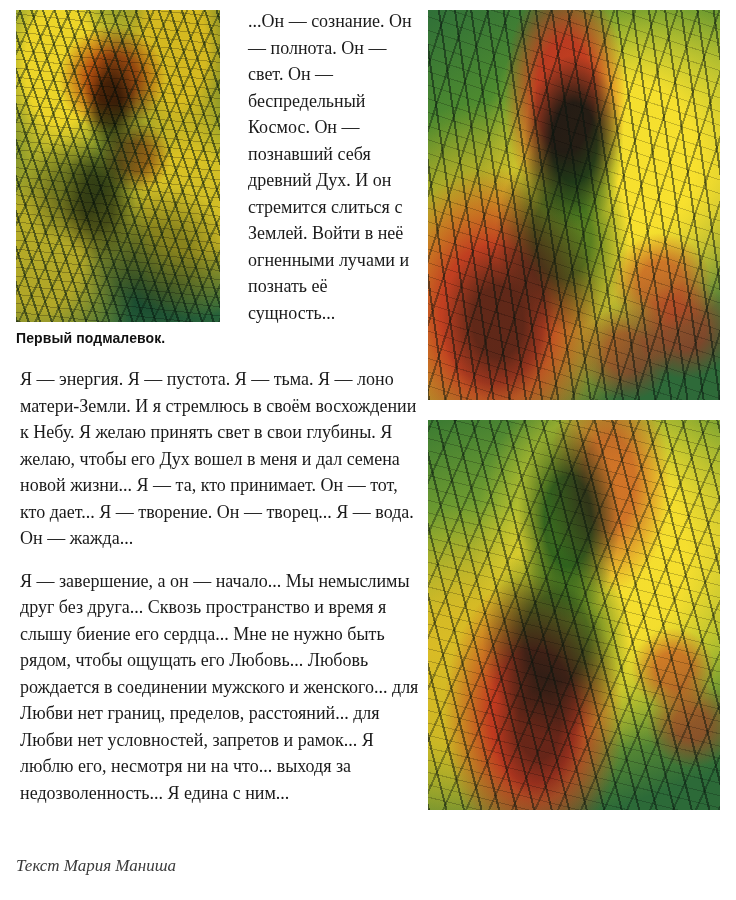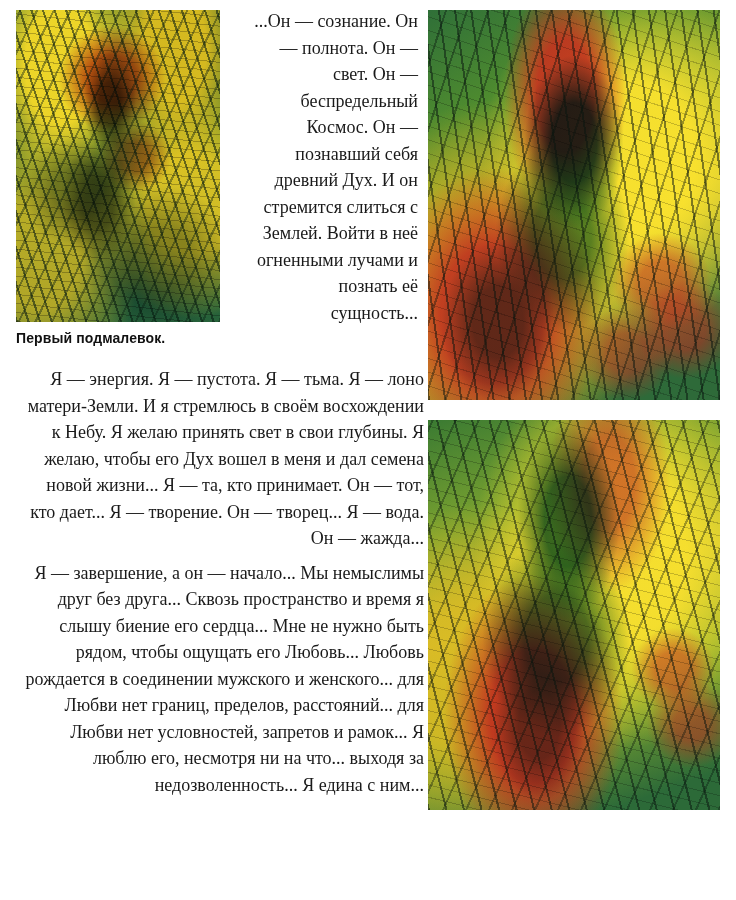--- a/index.html
+++ b/index.html
@@ -145,23 +145,23 @@
     left: 20px;
     top: 366px;
     width: 404px;
   }
   .body-text {
     font-family: "Liberation Serif", serif;
     font-size: 18px;
     line-height: 26.5px;
     color: #1a1a1a;
     margin: 0;
-    text-align: right;
-  }
-  .body-text + .body-text { margin-top: 8px; }
+    text-align: left;
+  }
+  .body-text + .body-text { margin-top: 16px; }
 
   .byline {
     position: absolute;
     left: 16px;
     top: 856px;
     font-family: "Liberation Serif", serif;
     font-style: italic;
     font-size: 17px;
     color: #3a3a3a;
   }
@@ -197,14 +197,15 @@
 
   <div class="text-col-narrow">
     <p class="body-text">...Он — сознание. Он — полнота. Он — свет. Он — беспредельный Космос. Он — познавший себя древний Дух. И он стремится слиться с Землей. Войти в неё огненными лучами и познать её сущность...</p>
   </div>
 
   <div class="text-col-wide">
     <p class="body-text">Я — энергия. Я — пустота. Я — тьма. Я — лоно матери-Земли. И я стремлюсь в своём восхождении к Небу. Я желаю принять свет в свои глубины. Я желаю, чтобы его Дух вошел в меня и дал семена новой жизни... Я — та, кто принимает. Он — тот, кто дает... Я — творение. Он — творец... Я — вода. Он — жажда...</p>
     <p class="body-text">Я — завершение, а он — начало... Мы немыслимы друг без друга... Сквозь пространство и время я слышу биение его сердца... Мне не нужно быть рядом, чтобы ощущать его Любовь... Любовь рождается в соединении мужского и женского... для Любви нет границ, пределов, расстояний... для Любви нет условностей, запретов и рамок... Я люблю его, несмотря ни на что... выходя за недозволенность... Я едина с ним...</p>
   </div>
 
+  <div class="byline">Текст Мария Маниша</div>
 
 </div>
 
 </body></html>

